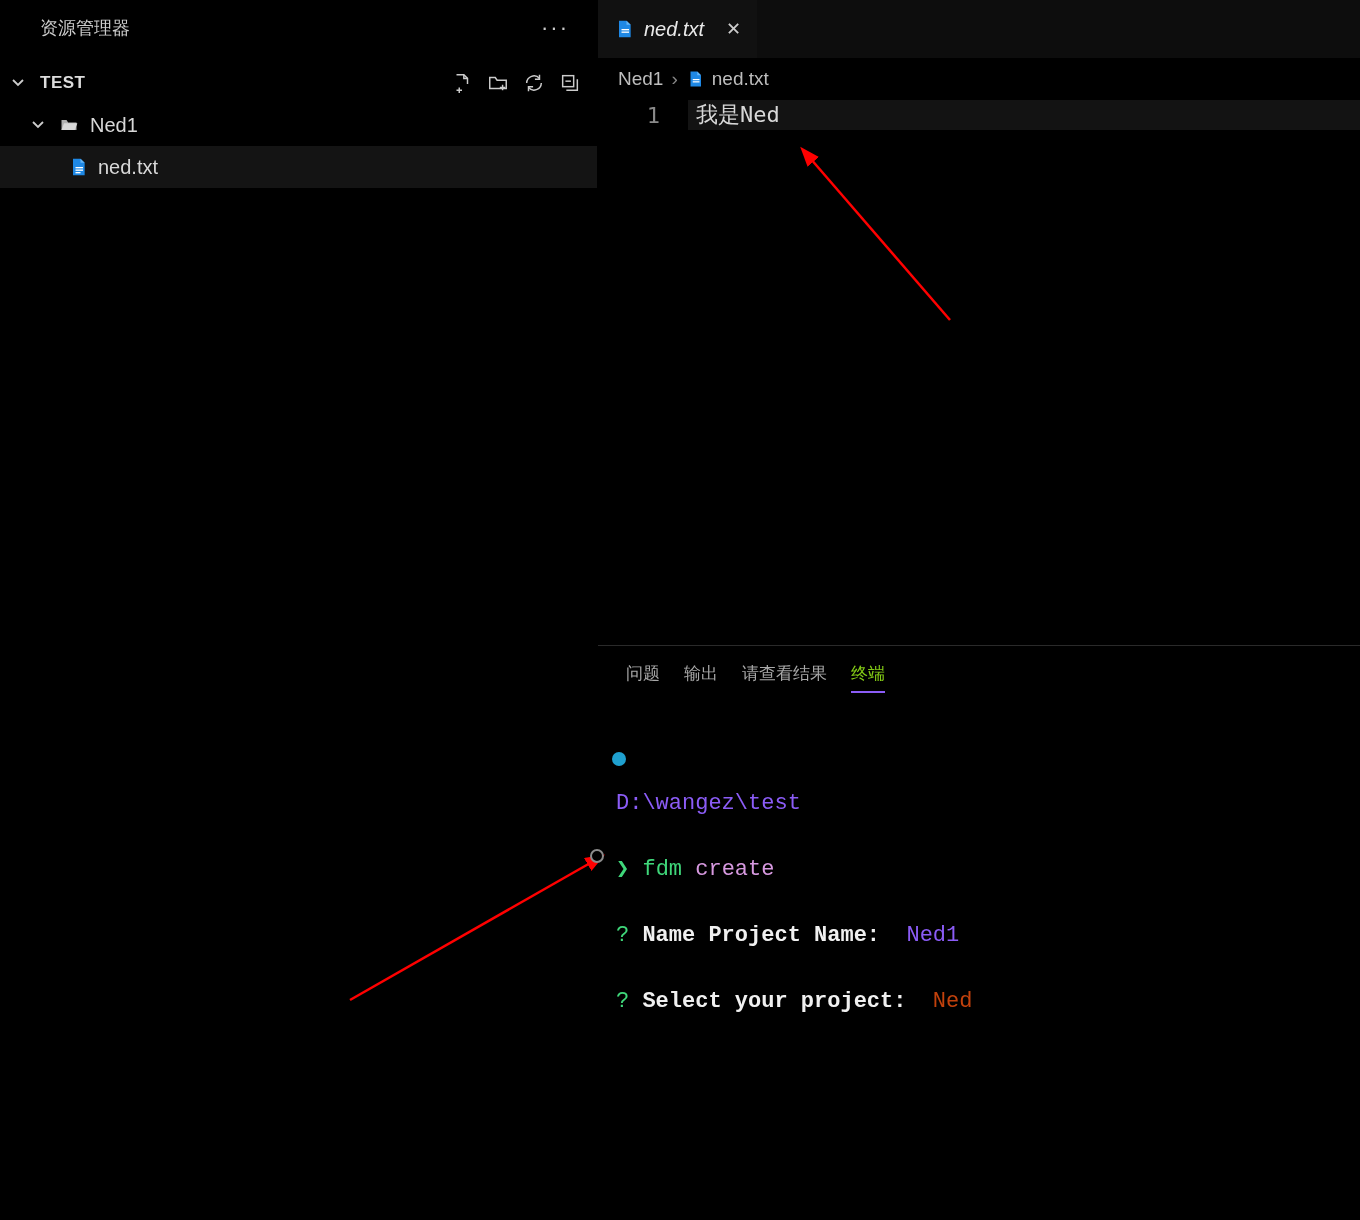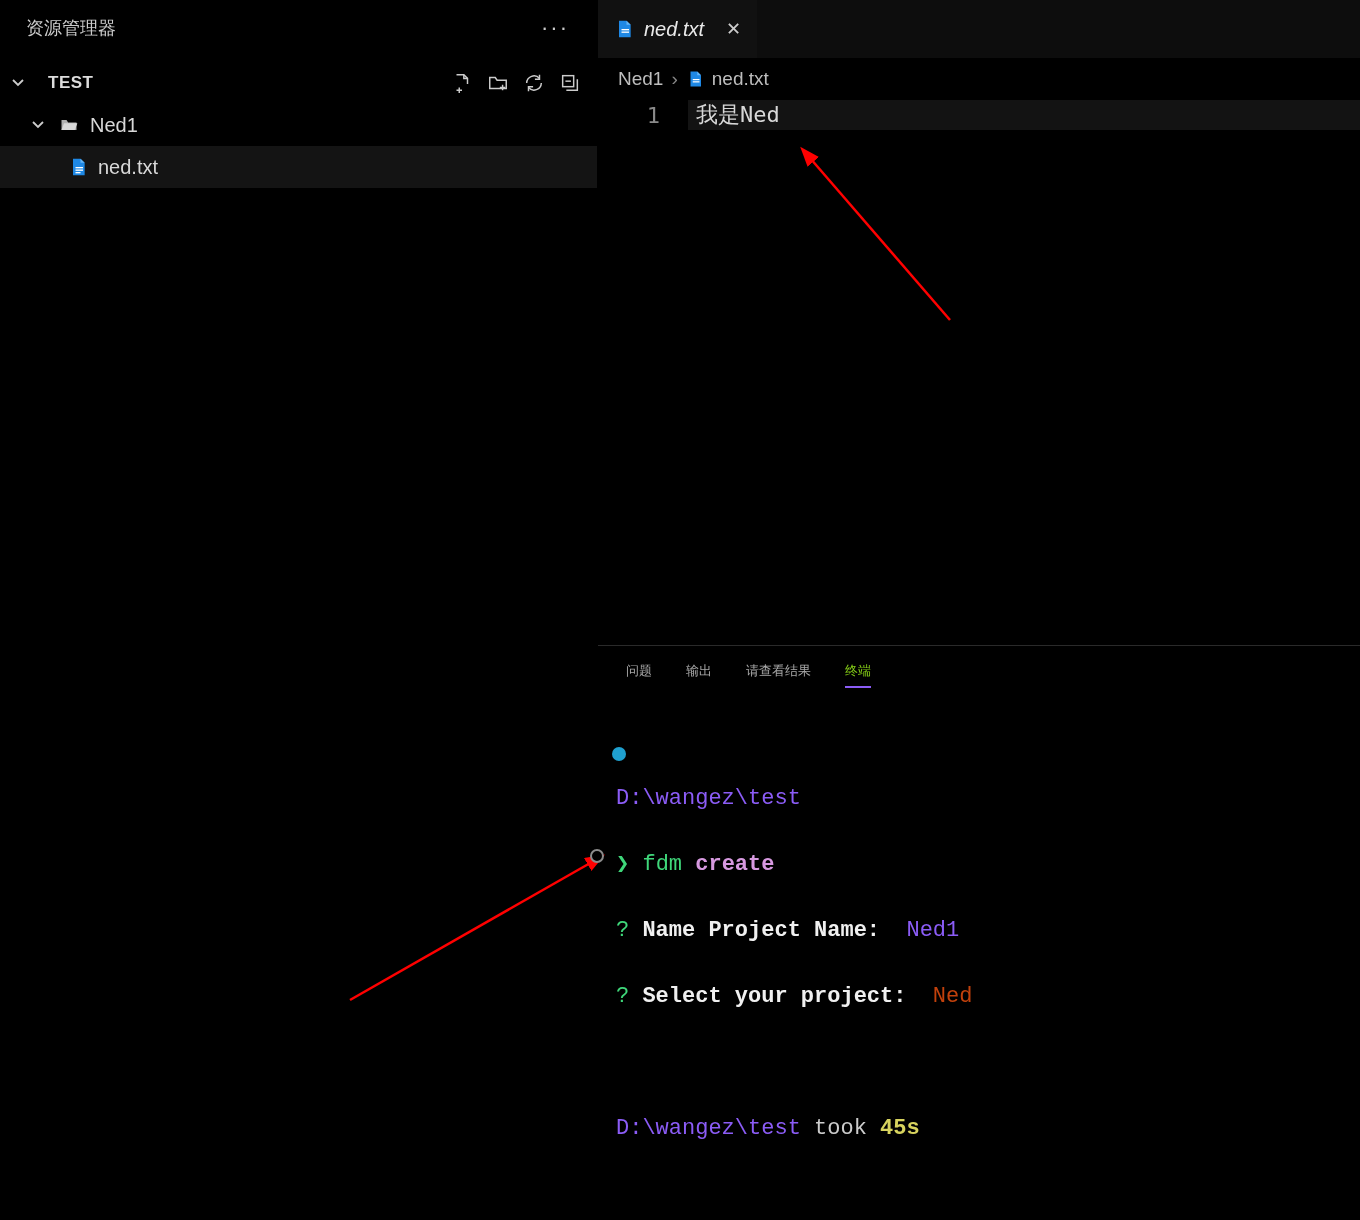--- a/index.html
+++ b/index.html
@@ -6,25 +6,25 @@
 body {
   width: 1360px; height: 1220px;
   background: #000; color: #ccc;
   font-family: "Segoe UI", "Microsoft YaHei", sans-serif;
   font-size: 18px; overflow: hidden; position: relative;
 }
 .container { display: flex; width: 100%; height: 100%; }
 
 
 .sidebar { width: 598px; background: #000; border-right: 1px solid #000; display: flex; flex-direction: column; }
-.explorer-header { display: flex; align-items: center; justify-content: space-between; padding: 12px 20px 18px 26px; height: 62px; }
+.explorer-header { display: flex; align-items: center; justify-content: space-between; padding: 12px 20px 18px 40px; height: 62px; }
 .explorer-title { font-size: 18px; color: #ccc; }
 .ellipsis { color: #ccc; font-size: 22px; cursor: pointer; letter-spacing: 2px; margin-right: 8px;}
 .section-row { display: flex; align-items: center; justify-content: space-between; padding: 4px 16px 4px 10px; height: 42px; }
-.section-left { display: flex; align-items: center; gap: 20px; }
+.section-left { display: flex; align-items: center; gap: 12px; }
 .chev { display: inline-block; width: 18px; text-align: center; color: #ccc; }
 .section-name { font-weight: 700; font-size: 17px; color: #ddd; letter-spacing: 0.5px;}
 .section-actions { display: flex; gap: 14px; align-items: center; color: #ccc; }
 .section-actions span { cursor: pointer; display: inline-flex; }
 .tree-folder { display: flex; align-items: center; gap: 10px; padding: 4px 0 4px 30px; height: 42px; }
 .folder-name { font-size: 20px; color: #d8d8d8; }
 .tree-file { display: flex; align-items: center; gap: 10px; padding: 4px 0 4px 68px; height: 42px; background: #141414; }
 .file-name { font-size: 20px; color: #d8d8d8; }
 
 
@@ -34,32 +34,32 @@
 .tab .close { font-style: normal; color: #ccc; margin-left: 12px; cursor: pointer; font-size: 18px; }
 .breadcrumb { display: flex; align-items: center; gap: 8px; padding: 10px 20px; font-size: 19px; color: #bdbdbd; }
 .breadcrumb .sep { color: #888; }
 .code-area { flex: 1; display: flex; padding-top: 0px; font-family: Consolas, monospace; font-size: 22px; position: relative; background: #000;}
 .gutter { width: 90px; text-align: right; padding-right: 28px; color: #8a8a8a; }
 .line { color: #d8d8d8; background: #131313; padding: 12px 8px; height: 30px; display: inline-flex; align-items: center; flex: 1; align-self: flex-start;}
 .line-row { display:flex; height:30px; align-items:center; width:100%;}
 
 
 .panel { height: 575px; border-top: 1px solid #2a2a2a; background: #000; display: flex; flex-direction: column; }
-.panel-tabs { display: flex; gap: 34px; padding: 16px 27px 8px 28px; font-size: 13px; color: #a8a8a8; }
+.panel-tabs { display: flex; gap: 24px; padding: 16px 27px 8px 28px; font-size: 17px; color: #a8a8a8; }
 .panel-tab { cursor: pointer; padding-bottom: 6px; }
 .panel-tab.active { color: #84cc16; border-bottom: 2px solid #8b5cf6; }
 .term { flex: 1; padding: 18px 24px 0 18px; font-family: "Consolas","Courier New", monospace; font-size: 22px; line-height: 1.5; position: relative; white-space: pre; }
 .dot { width: 14px; height: 14px; background: #1fa0cf; border-radius: 50%; display: inline-block; margin-bottom: 10px; margin-left: -4px;}
 .tline { display: block; }
 .cyan { color: #8b5cf6; }
 .green { color: #3fd77a; }
 .bold-white { color: #f0f0f0; font-weight: 700; }
 .blue { color: #c2410c; }
 .yellow { color: #d7d35e; font-weight: 700; }
-.mag { color: #d799e0; font-weight: bold; }
+.mag { color: #d799e0; }
 .check { color: #37d964; }
 
 
 .icon-file { display:inline-flex; }
 .icon-folder { display:inline-flex; }
 svg { display: block; }
 
 
 .arrow { position: absolute; pointer-events: none; }
 .arrow1 { left: 600px; top: 130px; }
@@ -185,21 +185,20 @@
         <span class="panel-tab">请查看结果</span>
         <span class="panel-tab active">终端</span>
       </div>
       <div class="term">
 <span class="dot"></span>
 <span class="tline"><span class="cyan">D:\wangez\test</span></span>
 <span class="tline"><span class="green">❯ </span><span class="green">fdm</span><span class="mag"> create</span></span>
 <span class="tline"><span class="green">? </span><span class="bold-white">Name Project Name: </span> <span class="cyan">Ned1</span></span>
 <span class="tline"><span class="green">? </span><span class="bold-white">Select your project: </span> <span class="blue">Ned</span></span>
 <span class="tline">&nbsp;</span>
-<span class="tline"><span class="cyan">D:\wangez\test</span><span> took </span><span class="yellow">45s</span></span>
 
       </div>
     </div>
   </div>
 </div>
 
 <div class="drag-circle"></div>
 
 <svg class="arrow arrow1" width="380" height="220">
   <defs>

